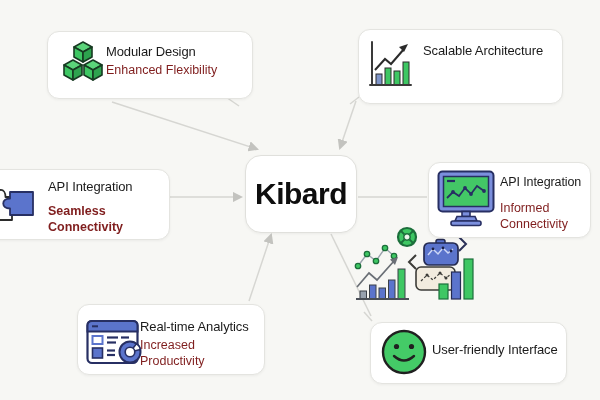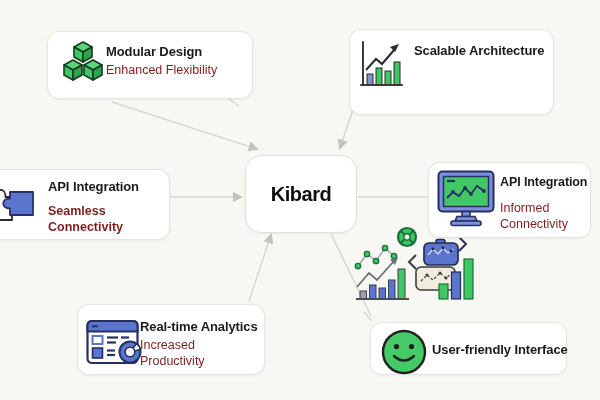--- a/index.html
+++ b/index.html
@@ -6,51 +6,51 @@
   .stage{
     position:relative;width:600px;height:400px;background:#f7f7f4;overflow:hidden;
     font-family:"Liberation Sans",sans-serif;
   }
   svg.overlay{position:absolute;left:0;top:0;width:600px;height:400px;z-index:0;}
   .card{
     position:absolute;background:#ffffff;border:1.5px solid #e4e4e0;border-radius:12px;
     box-shadow:0 1px 3px rgba(0,0,0,.05);z-index:2;box-sizing:border-box;
   }
   .card .icon{position:absolute;}
-  .title{position:absolute;font-size:13px;font-weight:700;color:#1a1a1a;white-space:nowrap;letter-spacing:-0.1px;}
+  .title{position:absolute;font-size:13px;font-weight:400;color:#1a1a1a;white-space:nowrap;letter-spacing:-0.1px;}
   .sub{position:absolute;font-size:12.5px;color:#7f1d1d;line-height:16px;}
   .c-tl{left:47px;top:31px;width:206px;height:68px;}
   .c-tl .icon{left:13px;top:7px;}
   .c-tl .title{left:58px;top:12px;}
   .c-tl .sub{left:58px;top:30px;}
-  .c-tr{left:349px;top:29px;width:205px;height:86px;}
+  .c-tr{left:358px;top:29px;width:205px;height:75px;}
   .c-tr .icon{left:9px;top:10px;}
   .c-tr .title{left:64px;top:13px;}
   .c-tr .sub{left:64px;top:31px;}
   .c-l{left:-18px;top:169px;width:188px;height:71px;}
   .c-l .icon{left:6px;top:12px;}
   .c-l .title{left:65px;top:9px;}
   .c-l .sub{left:65px;top:33px;width:96px;font-weight:bold;}
   .c-r{left:428px;top:162px;width:163px;height:76px;}
   .c-r .icon{left:8px;top:7px;}
   .c-r .title{left:71px;top:12px;font-size:12.5px;}
   .c-r .sub{left:71px;top:37px;width:88px;}
   .c-bl{left:77px;top:304px;width:188px;height:71px;}
   .c-bl .icon{left:8px;top:13px;}
   .c-bl .title{left:62px;top:14px;}
   .c-bl .sub{left:62px;top:32px;width:100px;}
-  .c-br{left:370px;top:322px;width:197px;height:53px;}
+  .c-br{left:370px;top:322px;width:197px;height:62px;}
   .c-br .icon{left:9px;top:5px;}
   .c-br .title{left:61px;top:19px;}
   .center-node{
     position:absolute;left:245px;top:155px;width:112px;height:78px;background:#fff;
     border:1.5px solid #e0e0dc;border-radius:16px;display:flex;align-items:center;justify-content:center;
     box-shadow:0 1px 3px rgba(0,0,0,.05);z-index:2;box-sizing:border-box;
   }
-  .center-node span{font-size:20px;font-weight:800;color:#0e0e0e;letter-spacing:-0.5px;}
+  .center-node span{font-size:30px;font-weight:800;color:#0e0e0e;letter-spacing:-0.5px;}
 </style>
 </head>
 <body>
 
 <div class="stage">
 
   <svg class="overlay">
     <defs>
       <marker id="arr" viewBox="0 0 10 10" refX="8" refY="5" markerWidth="7" markerHeight="7" orient="auto">
         <path d="M0,0 L10,5 L0,10 Z" fill="#c3c3bf"></path>

